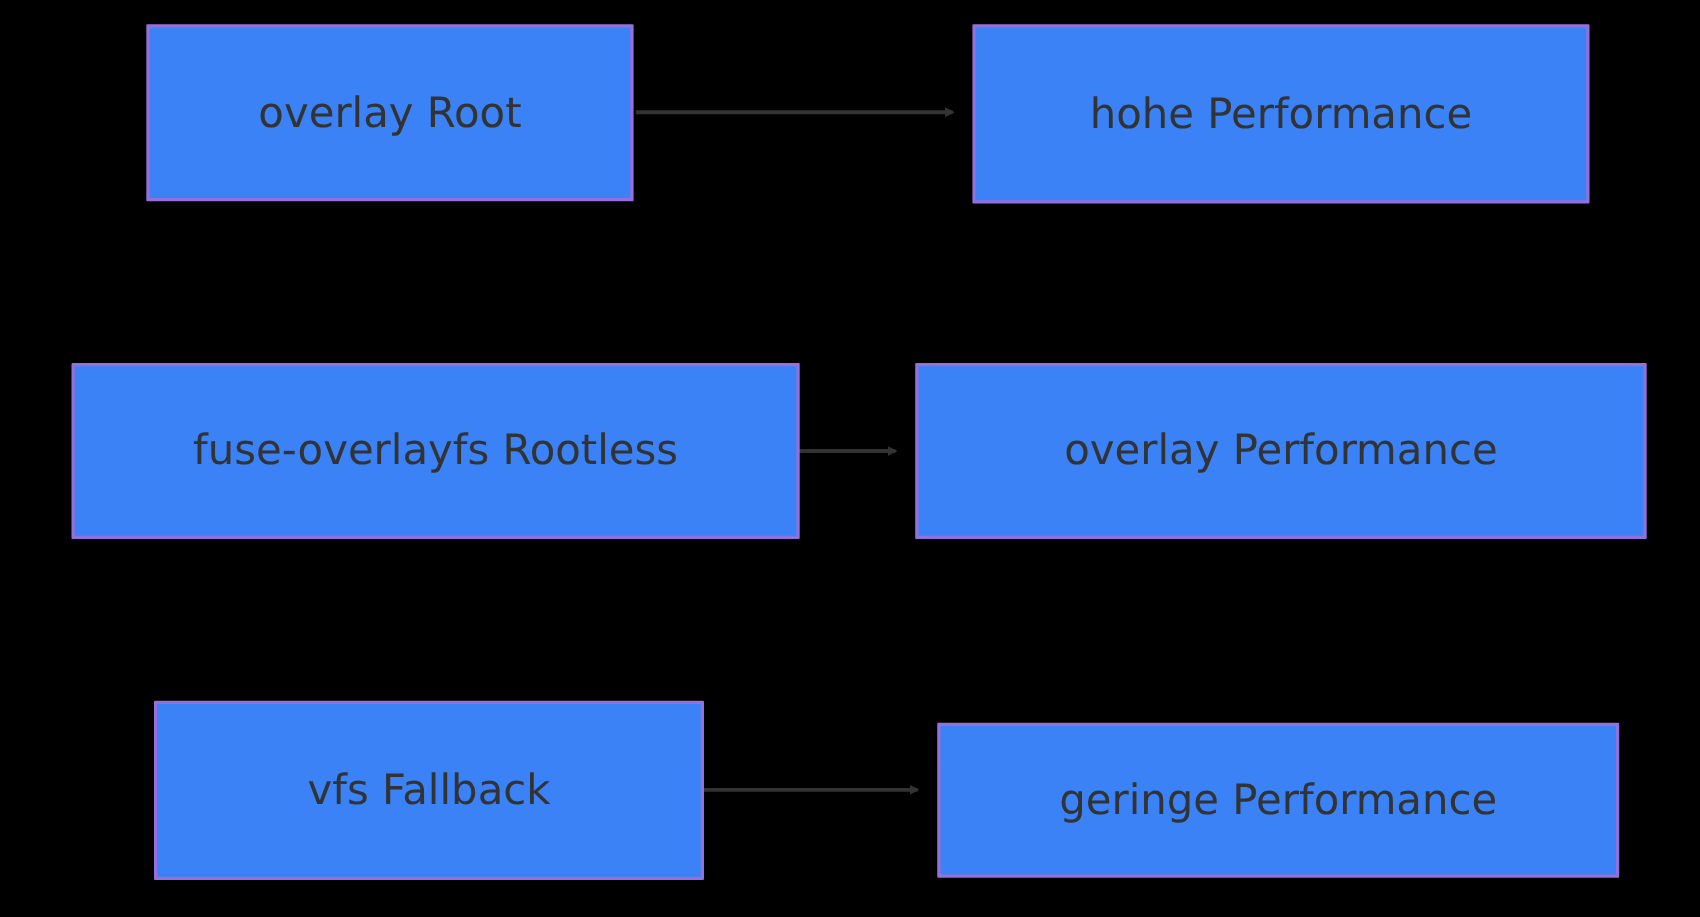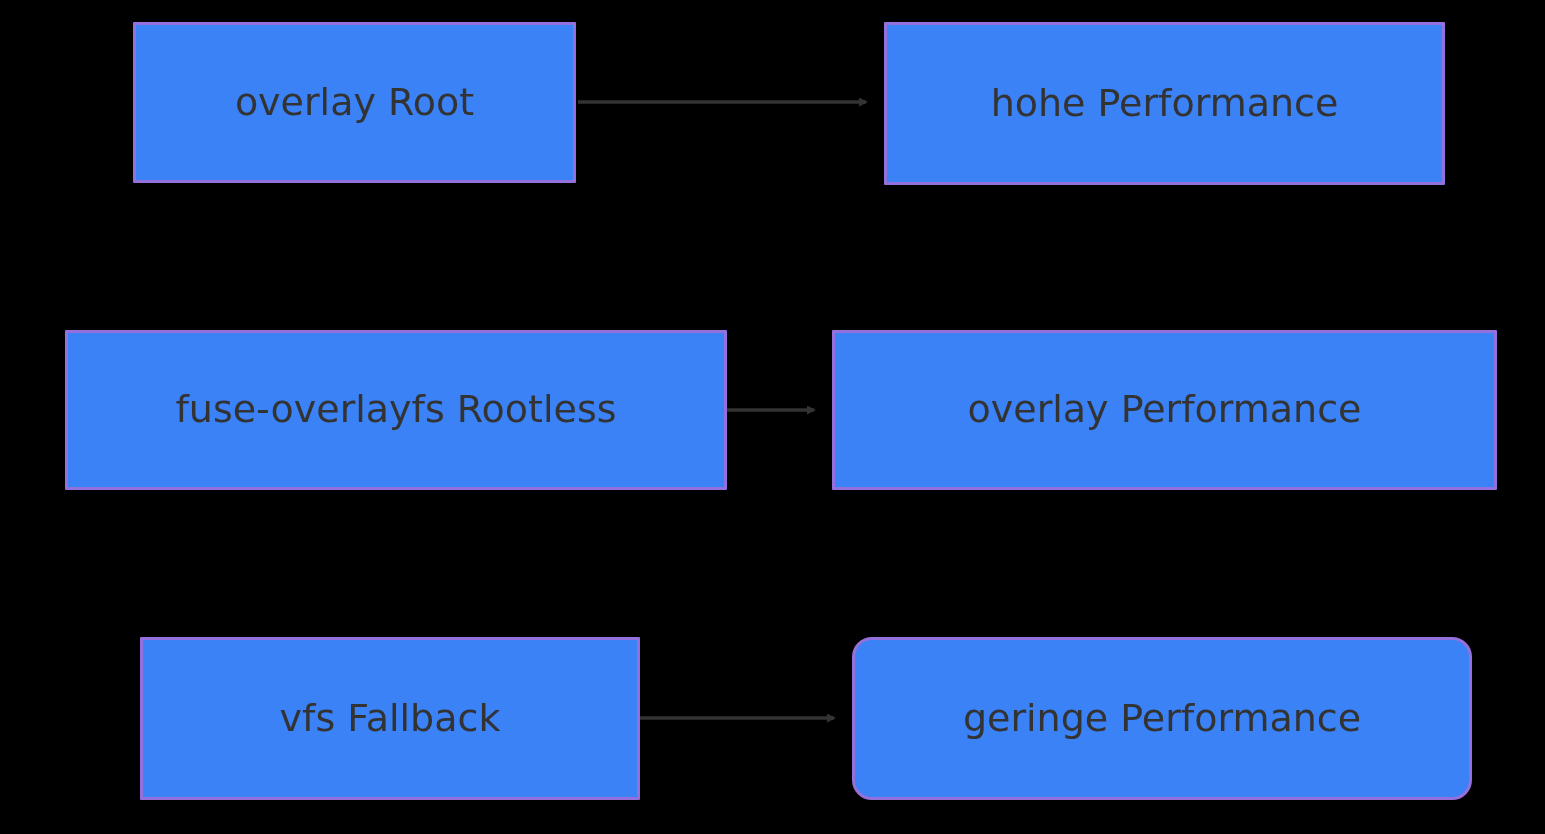--- a/index.html
+++ b/index.html
@@ -34,21 +34,21 @@
     white-space: nowrap;
   }
   
   #node-overlay-root      { left: 133px; top: 22px;  width: 443px; height: 161px; }
   #node-hohe-performance  { left: 884px; top: 22px;  width: 561px; height: 163px; }
   
   #node-fuse-overlayfs    { left: 24px;  top: 330px; width: 662px; height: 160px; margin-left: 41px; }
   #node-moderate-perf     { left: 832px; top: 330px; width: 665px; height: 160px; }
   
   #node-vfs-fallback      { left: 140px; top: 637px; width: 500px; height: 163px; }
-  #node-geringe-perf      { left: 852px; top: 637px; width: 620px; height: 163px; border-radius: 20px; }
+  #node-geringe-perf      { left: 852px; top: 657px; width: 620px; height: 141px; }
 
   #edges {
     position: absolute;
     left: 0;
     top: 0;
     width: 1545px;
     height: 834px;
     pointer-events: none;
   }
 </style>

